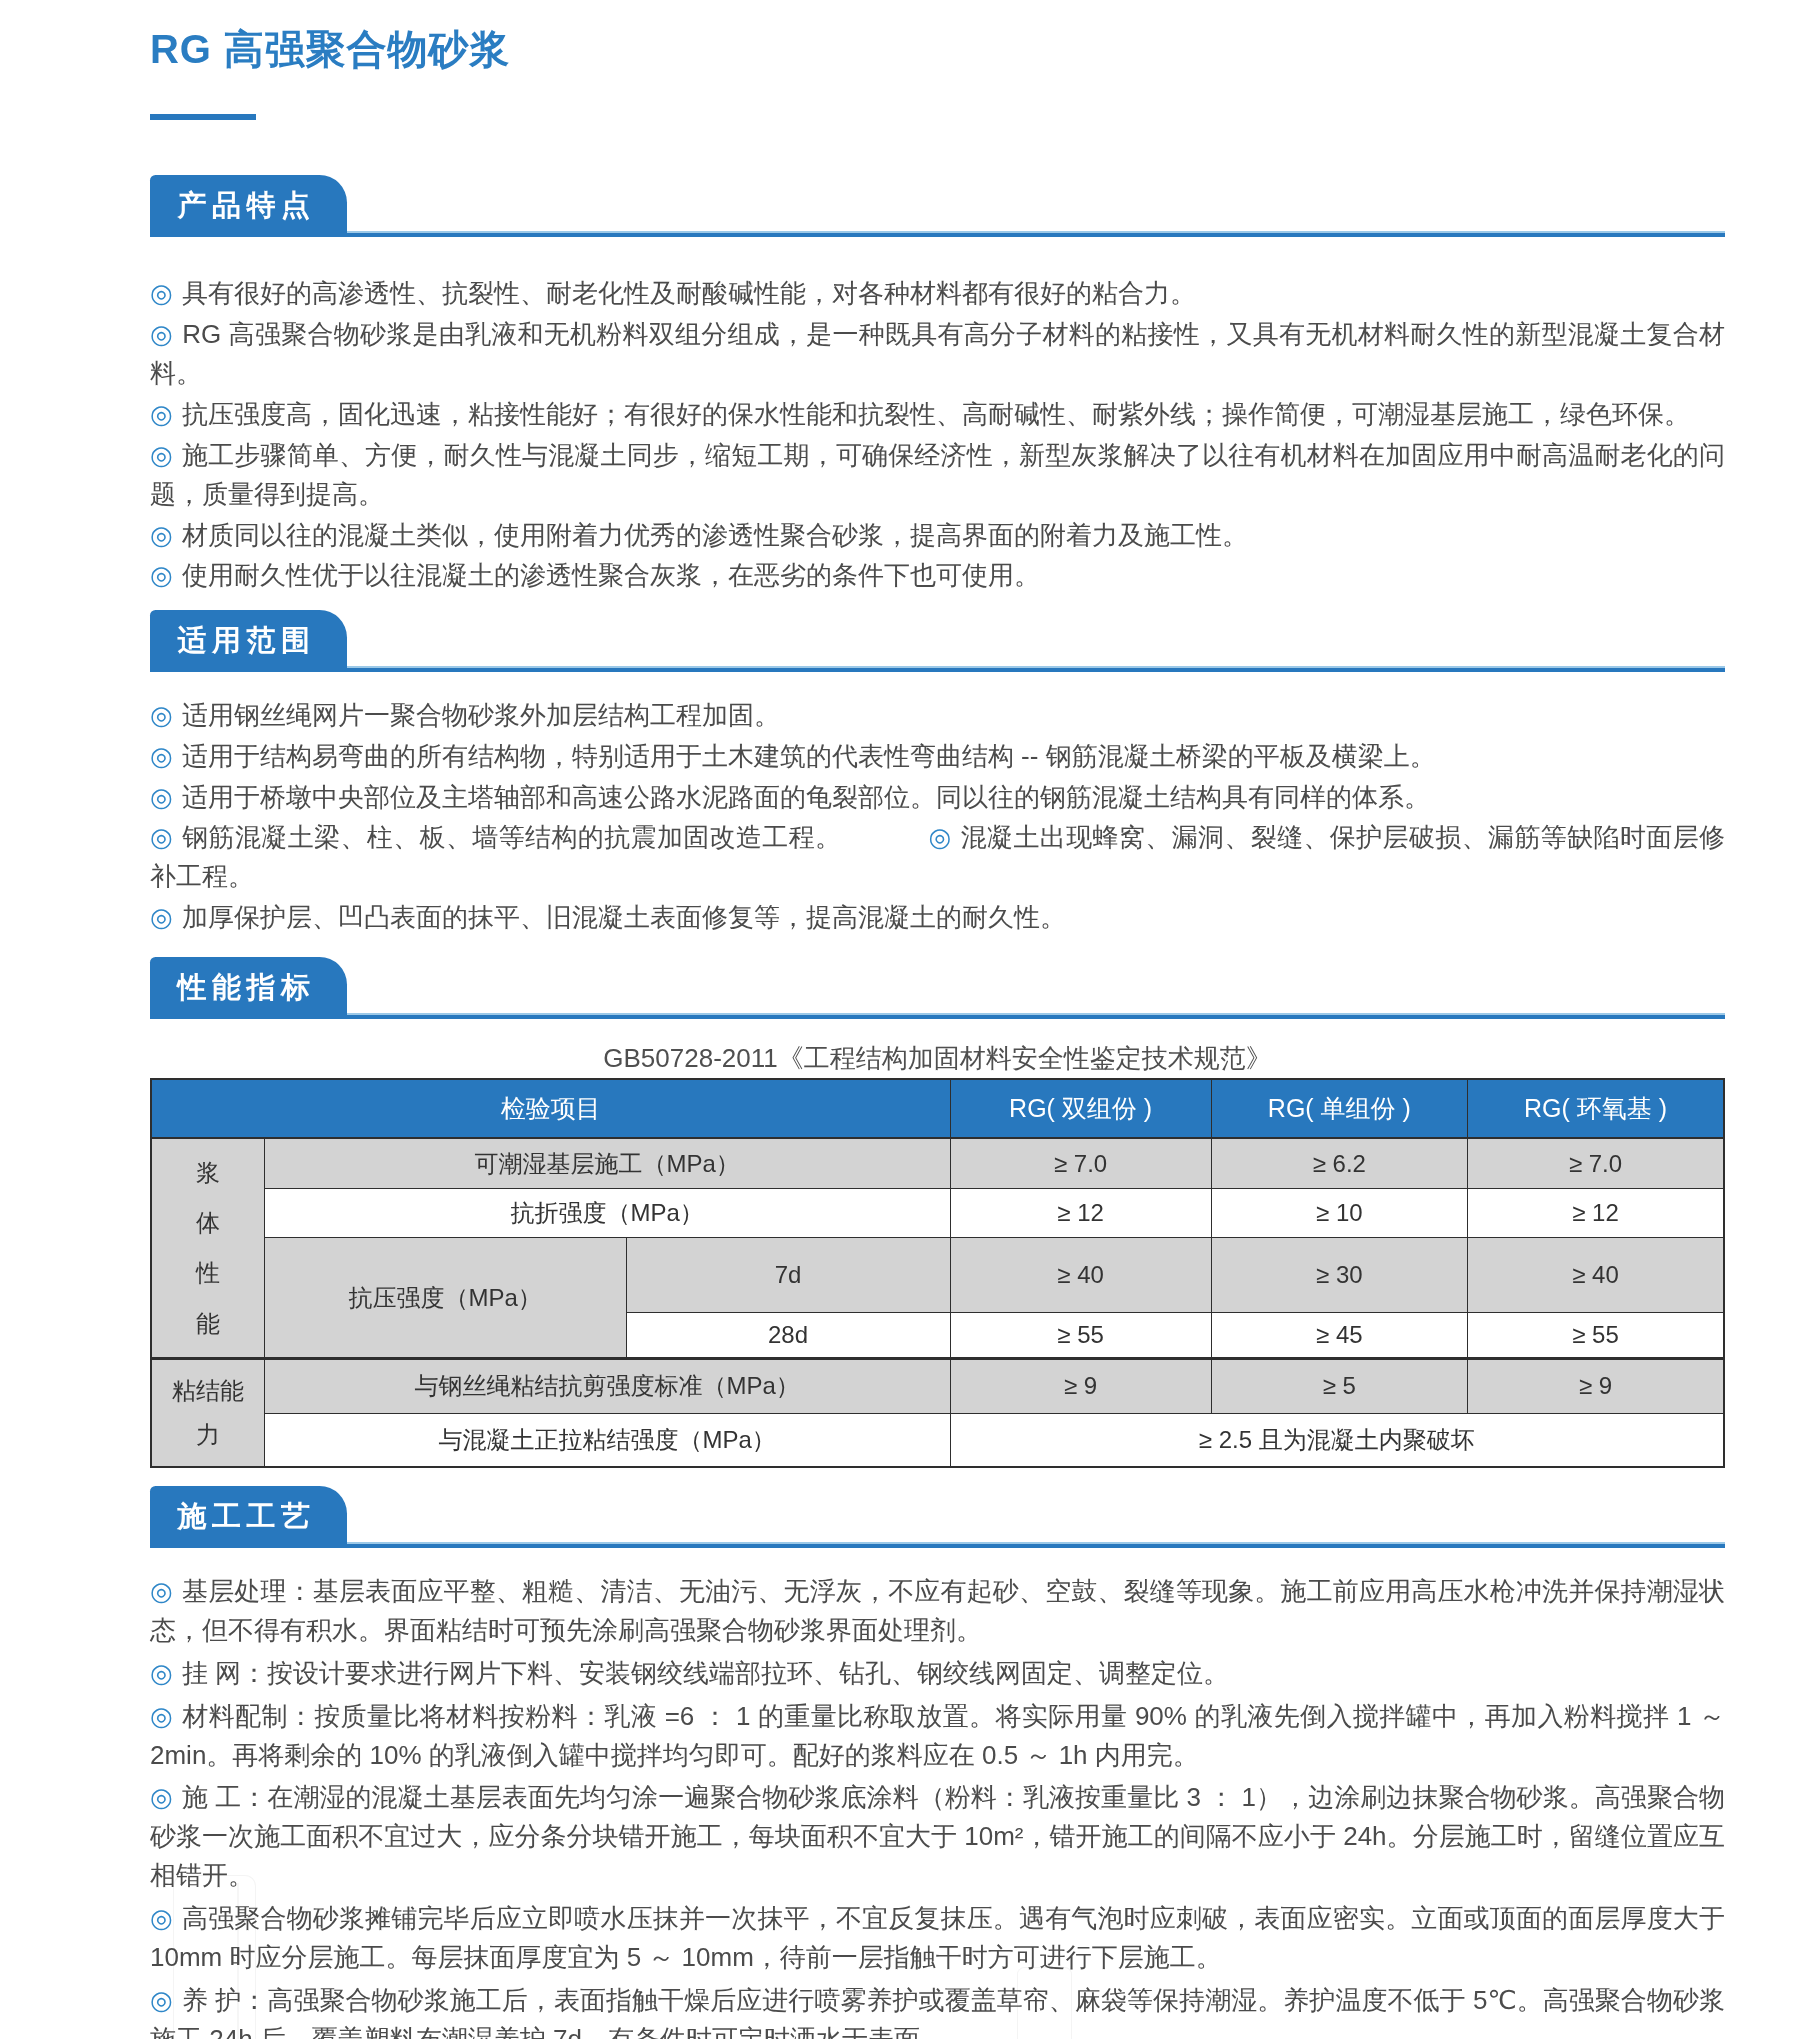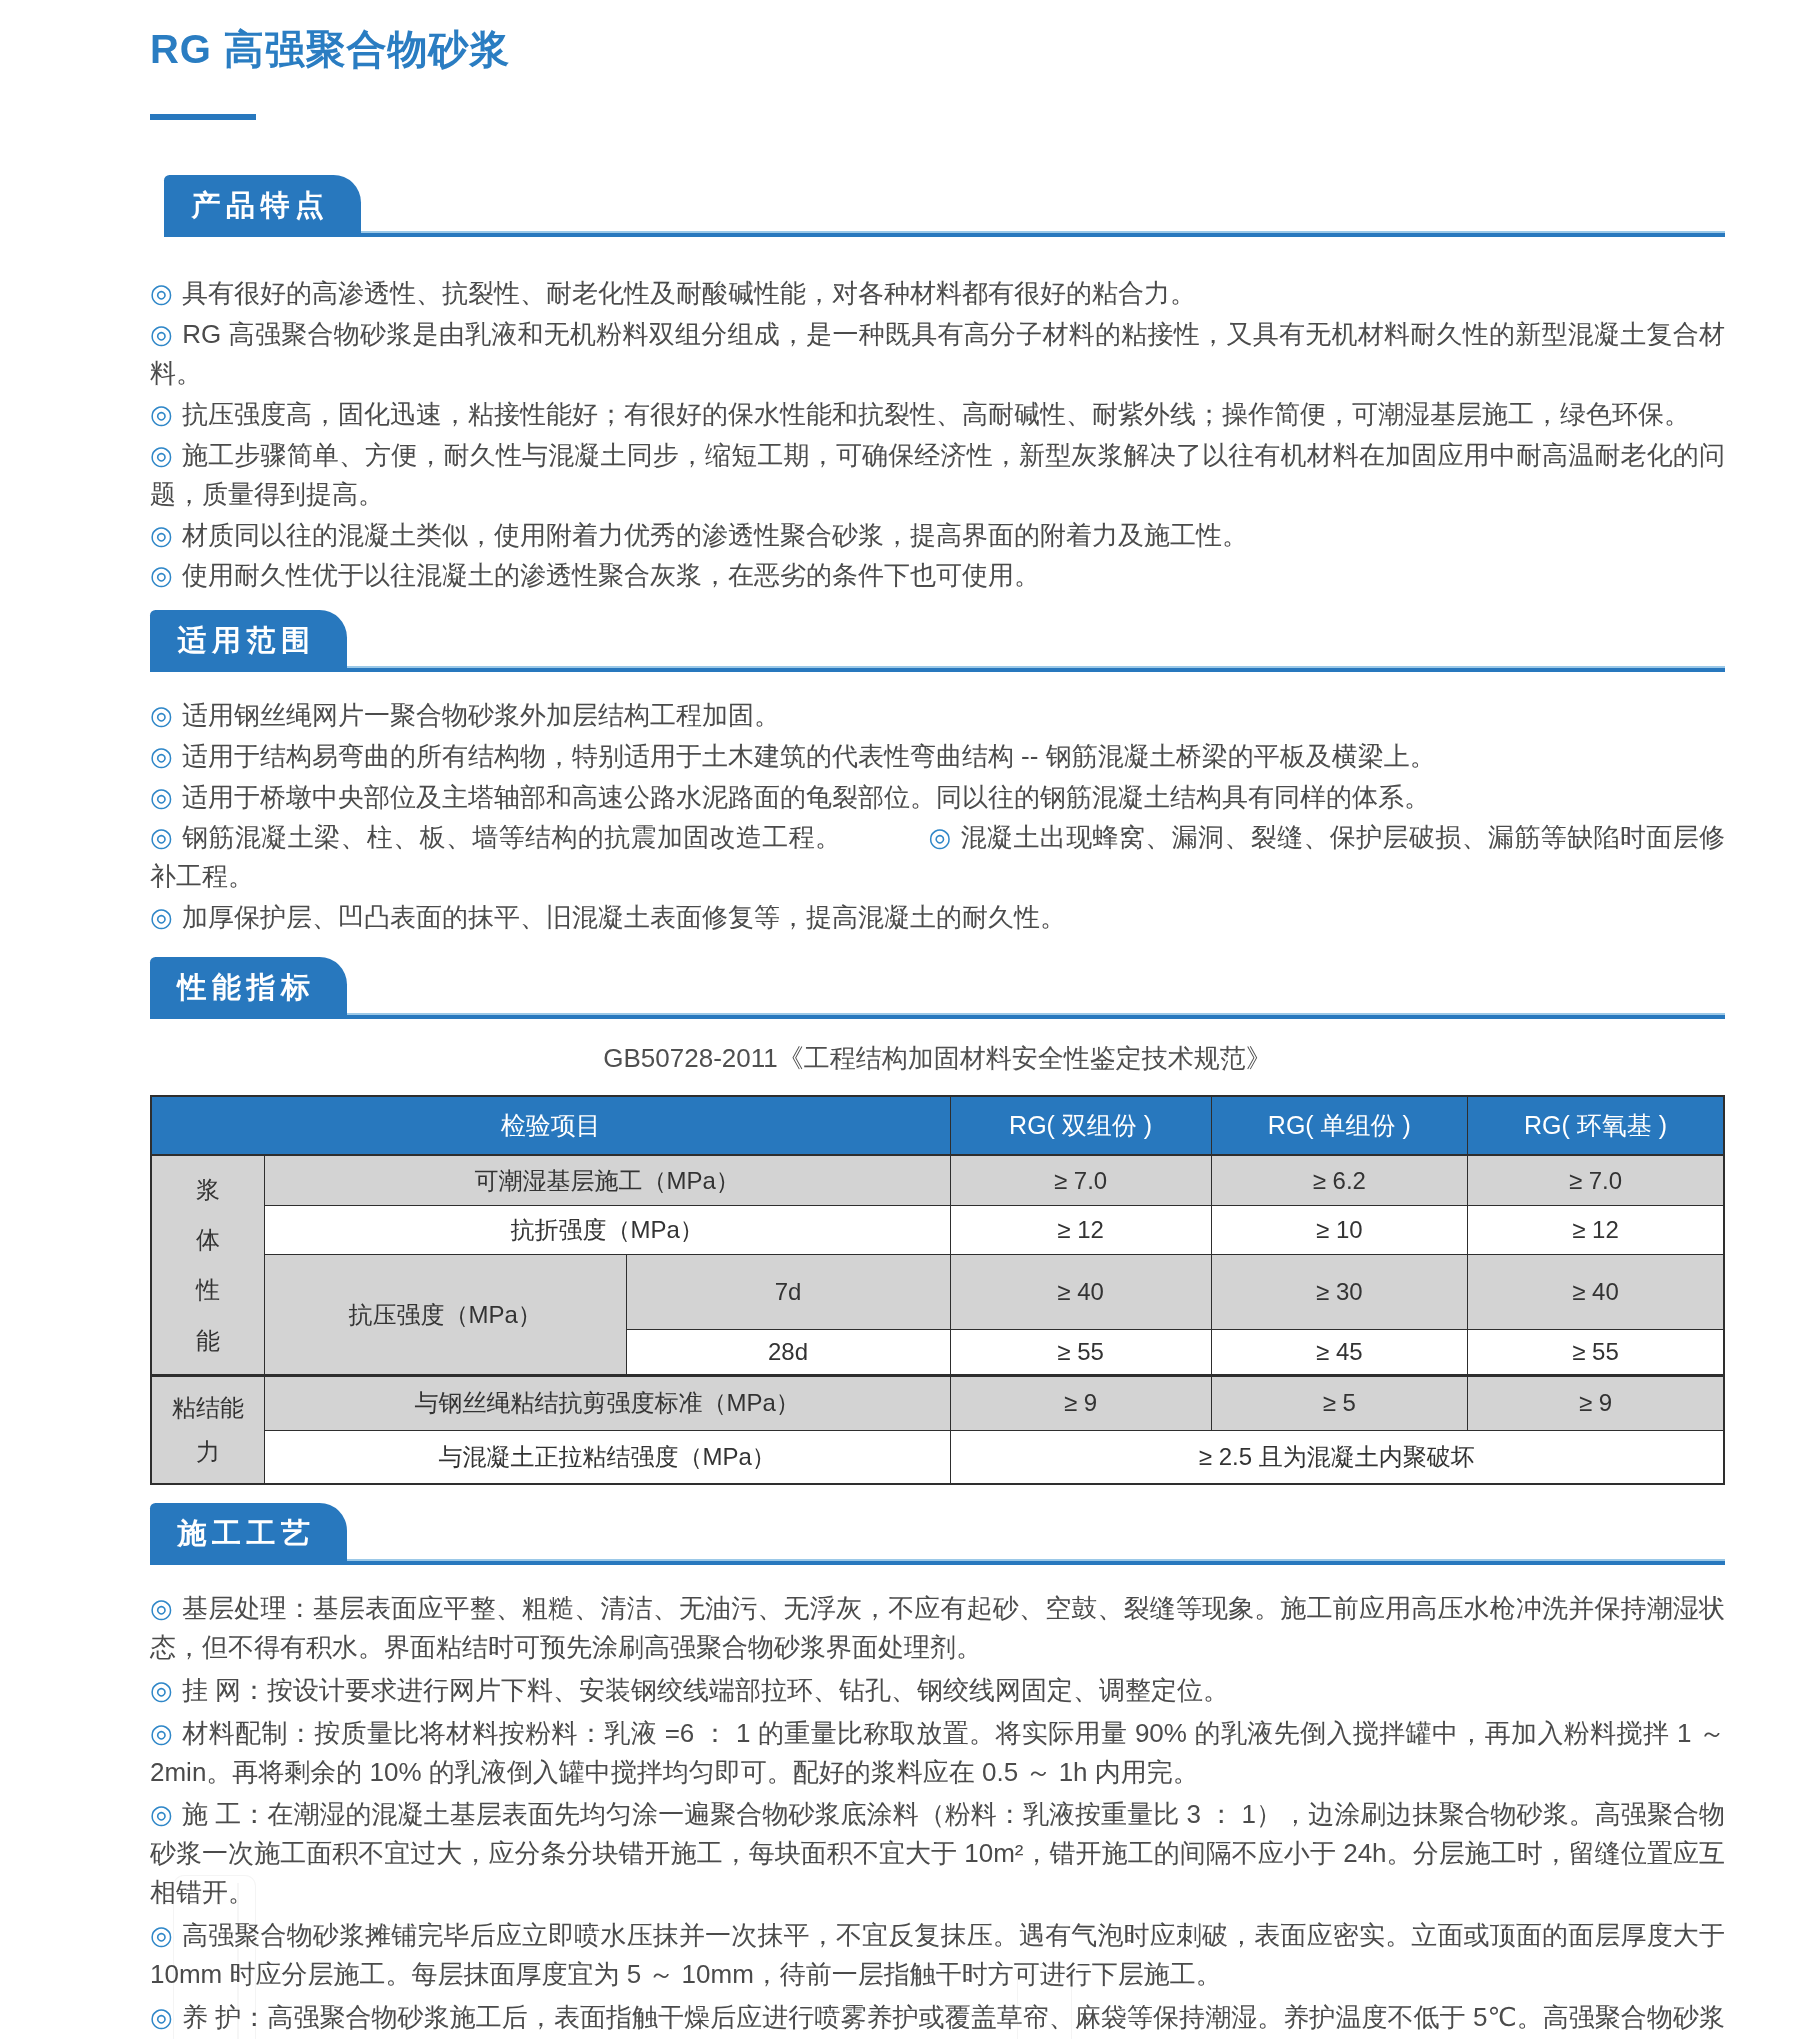--- a/index.html
+++ b/index.html
@@ -39,39 +39,39 @@
   }
   .list-process p.item{margin-bottom:3.7px;}
   .mark{color:#2f87c8;margin-right:9.2px;}
   .mark.gap{margin-left:87px;}
 
   
   .tbl-caption{
     margin-top:20px;text-align:center;font-size:26px;color:#4f4f4f;line-height:39px;
   }
   table.perf{
-    margin-top:17px;width:100%;border-collapse:collapse;table-layout:fixed;
+    margin-top:0;width:100%;border-collapse:collapse;table-layout:fixed;
     border:2.8px solid #2e2e2e;
   }
   table.perf td{
     border:1.8px solid #2e2e2e;text-align:center;vertical-align:middle;
     font-size:24px;color:#333333;padding:8.3px 5.5px;background:#ffffff;
   }
   tr.thead td{
     background:#2878be;color:#ffffff;font-size:25px;padding:12px 3.7px;
     border-bottom:2.8px solid #2e2e2e;
   }
   td.gray{background:#d3d3d3 !important;}
   tr.sep td{border-top:3.7px solid #2e2e2e;}
   td.pad-lg{padding-top:13px;padding-bottom:13px;}
   .vchars{display:inline-block;width:1.15em;line-height:2.1;}
   .wchars{display:inline-block;width:3.4em;line-height:1.85;}
 
   
-  .mt-sec1{margin-top:55px;margin-left:14px;}
+  .mt-sec1{margin-top:55px;}
   .mt-sec2{margin-top:14.7px;}
   .mt-sec3{margin-top:20px;}
   .mt-sec4{margin-top:18.4px;}
 
   
   .ghost{position:absolute;z-index:0;border:1.8px solid #ececec;opacity:.55;background:transparent;}
   .ghost-1{left:173px;top:1875px;width:81px;height:164px;border-bottom:none;border-radius:11px 11px 0 0;}
   .ghost-2{left:1017px;top:1967px;width:53px;height:73px;border-bottom:none;border-radius:7.3px 7.3px 0 0;}
   .ghost-3{left:237px;top:1883px;width:1.8px;height:157px;border:none;background:#efefef;}
 </style>

